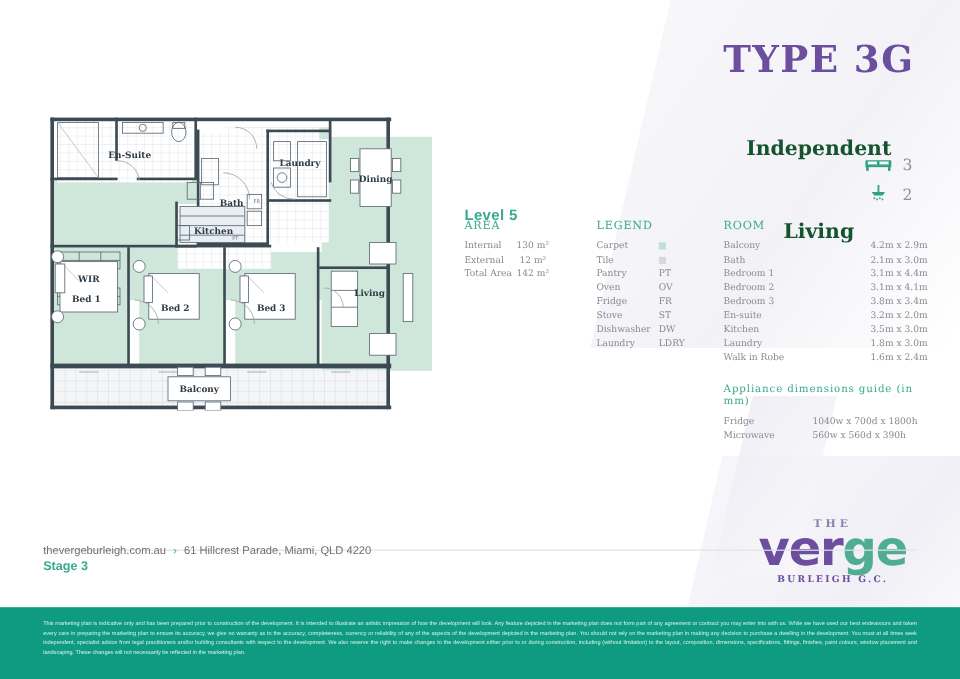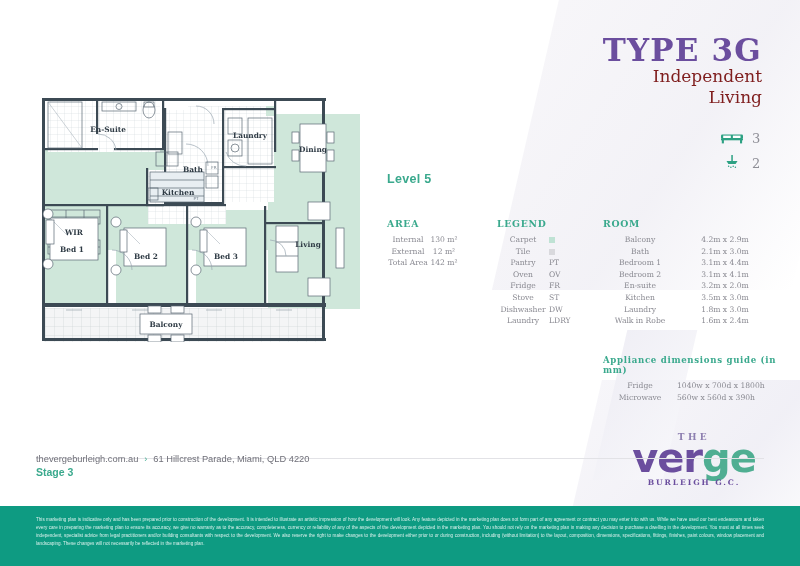--- a/index.html
+++ b/index.html
@@ -17,59 +17,59 @@
        background:linear-gradient(115deg,#f7f6f9 0%,#f2f1f6 55%,#ffffff 100%);
        transform:skewX(-13deg);opacity:.95;}
   .wm2{top:380px;right:-20px;width:240px;height:190px;
        background:linear-gradient(120deg,#f6f5f9 0%,#efeef5 60%,#fdfdfe 100%);
        transform:skewX(-13deg);opacity:.9;}
   .wm3{top:330px;right:120px;width:70px;height:150px;
        background:linear-gradient(120deg,#ecebf3,#f8f8fb);
        transform:skewX(-13deg);opacity:.8;}
 
   
-  .header{position:absolute;right:38px;top:34px;text-align:right;}
+  .header{position:absolute;right:38px;top:34px;text-align:center;}
   .type-title{font-family:"DejaVu Serif", serif;font-weight:bold;
     font-size:31px;color:#6b4e9e;letter-spacing:1.2px;line-height:1.04;}
-  .sub1,.sub2{font-family:"DejaVu Serif", serif;font-size:17px;color:#7f1d1d;
-    line-height:1.22;font-weight:normal;}
+  .sub1,.sub2{font-family:"DejaVu Serif", serif;font-size:17px;color:#14532d;
+    line-height:1.22;font-weight:bold;margin-top:48px;}
 
   .counts{position:absolute;right:38px;top:128px;text-align:right;}
   .count-row{display:flex;align-items:center;justify-content:flex-end;gap:9px;height:21px;margin-bottom:4px;}
   .count-num{font-family:"DejaVu Serif", serif;font-size:13px;color:#8e8e96;width:10px;text-align:left;}
 
   
   .plan{position:absolute;left:36px;top:92px;width:340px;height:250px;}
   .plan svg{display:block;}
 
   
   .level{position:absolute;left:387px;top:152px;
     font-family:Liberation Sans, sans-serif;font-weight:bold;font-size:12.5px;color:#3aa98d;
     letter-spacing:.3px;margin-top:20px;}
 
   .col{position:absolute;font-family:"DejaVu Serif", serif;}
-  .col-head{font-weight:bold;font-size:9.3px;color:#3aa98d;letter-spacing:.7px;margin-bottom:5px;margin-top:35px;}
+  .col-head{font-weight:normal;font-size:9.3px;color:#3aa98d;letter-spacing:.7px;margin-bottom:5px;}
   .row{display:flex;font-size:7.6px;color:#8a8a92;line-height:11.6px;}
-  .row .k{flex:0 0 auto;text-align:center;}
+  .row .k{flex:0 0 auto;}
   .row .v{margin-left:auto;}
 
   .col-area{left:387px;top:183px;width:76px;}
   .col-area .row .k{width:42px;}
   .col-area .row .v{width:30px;text-align:center;margin-left:0;}
 
   .col-legend{left:497px;top:183px;width:80px;}
   .col-legend .row .k{width:52px;}
   .col-legend .row .v{width:26px;text-align:left;margin-left:0;color:#8a8a92;}
   .swatch{display:inline-block;width:6px;height:6px;vertical-align:middle;}
   .sw-carpet{background:#bfe2d4;}
   .sw-tile{background:#d9d9dd;}
 
   .col-room{left:603px;top:183px;width:176px;}
   .col-room .row .k{width:74px;}
-  .col-room .row .v{width:96px;text-align:center;margin-left:0;}
+  .col-room .row .v{width:96px;text-align:right;margin-left:0;}
 
   .col-appl{left:603px;top:320px;width:176px;}
   .col-appl .col-head{font-size:8.6px;}
   .col-appl .row .k{width:74px;}
   .col-appl .row .v{width:100px;text-align:left;margin-left:0;}
 
   
   .logo{position:absolute;right:36px;top:432px;text-align:center;width:140px;}
   .logo-the{font-family:"DejaVu Serif", serif;font-size:9px;letter-spacing:3.4px;
      color:#8d7fb0;font-weight:bold;}
@@ -391,20 +391,24 @@
     </div>
     <div class="row">
       <span class="k">Bedroom 1</span>
       <span class="v">3.1m x 4.4m</span>
     </div>
     <div class="row">
       <span class="k">Bedroom 2</span>
       <span class="v">3.1m x 4.1m</span>
     </div>
     <div class="row">
+      <span class="k">Bedroom 3</span>
+      <span class="v">3.8m x 3.4m</span>
+    </div>
+    <div class="row">
       <span class="k">En-suite</span>
       <span class="v">3.2m x 2.0m</span>
     </div>
     <div class="row">
       <span class="k">Kitchen</span>
       <span class="v">3.5m x 3.0m</span>
     </div>
     <div class="row">
       <span class="k">Laundry</span>
       <span class="v">1.8m x 3.0m</span>

